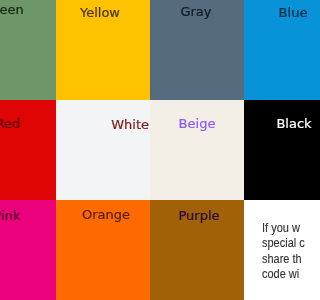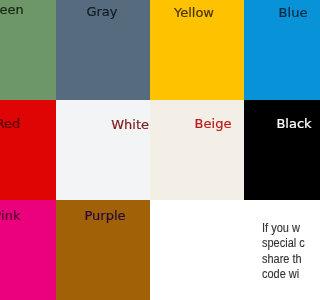--- a/index.html
+++ b/index.html
@@ -27,47 +27,50 @@
 </head>
 <body>
 
 <div id="aa-helper"></div>
 
 <div id="grid">
     <div class="swatch-row">
       <div class="swatch" style="background: rgb(109, 150, 105);">
         <div class="swatch-label" style="color: rgb(20, 38, 15); top: 2px; margin-left: -5px;">Green</div>
       </div>
+      <div class="swatch" style="background: rgb(255, 194, 0);">
+        <div class="swatch-label" style="color: rgb(74, 54, 0); top: 5px; margin-left: -3px;">Yellow</div>
+      </div>
       <div class="swatch" style="background: rgb(86, 107, 125);">
         <div class="swatch-label" style="color: rgb(15, 29, 40); top: 4px; margin-left: -1px;">Gray</div>
-      </div>
-      <div class="swatch" style="background: rgb(255, 194, 0);">
-        <div class="swatch-label" style="color: rgb(74, 54, 0); top: 5px; margin-left: -3px;">Yellow</div>
       </div>
       <div class="swatch" style="background: rgb(8, 146, 216);">
         <div class="swatch-label" style="color: rgb(5, 42, 66); top: 5px; margin-left: 2px;">Blue</div>
       </div>
     </div>
     <div class="swatch-row">
       <div class="swatch" style="background: rgb(224, 5, 5);">
         <div class="swatch-label" style="color: rgb(92, 1, 1); top: 16px; margin-left: -1px;">Red</div>
       </div>
       <div class="swatch" style="background: rgb(243, 244, 246);">
         <div class="swatch-label" style="color: #7f1d1d; top: 17px; margin-left: -1px; text-align: right;">White</div>
       </div>
       <div class="swatch" style="background: rgb(243, 239, 230);">
-        <div class="swatch-label" style="color: #b91c1c; top: 16px; margin-left: 16px;">Beige</div>
+        <div class="swatch-label" style="color: #8b5cf6; top: 16px; margin-left: 0px;">Beige</div>
       </div>
       <div class="swatch" style="background: rgb(0, 0, 0);">
         <div class="swatch-label" style="color: rgb(255, 255, 255); top: 16px; margin-left: 3px;">Black</div>
       </div>
     </div>
     <div class="swatch-row">
       <div class="swatch" style="background: rgb(236, 1, 125);">
         <div class="swatch-label" style="color: rgb(82, 3, 44); top: 8px; margin-left: -2px;">Pink</div>
+      </div>
+      <div class="swatch" style="background: rgb(252, 106, 0);">
+        <div class="swatch-label" style="color: rgb(85, 29, 0); top: 7px; margin-left: 3px;">Orange</div>
       </div>
       <div class="swatch" style="background: #a16207;">
         <div class="swatch-label" style="color: rgb(40, 10, 60); top: 8px; margin-left: 2px;">Purple</div>
       </div>
       <div class="swatch" style="background: rgb(255, 255, 255);"></div>
     </div>
   </div>
 
 <div id="note" style="color: rgb(51, 51, 51);">
   <div class="note-line">If you w</div>

